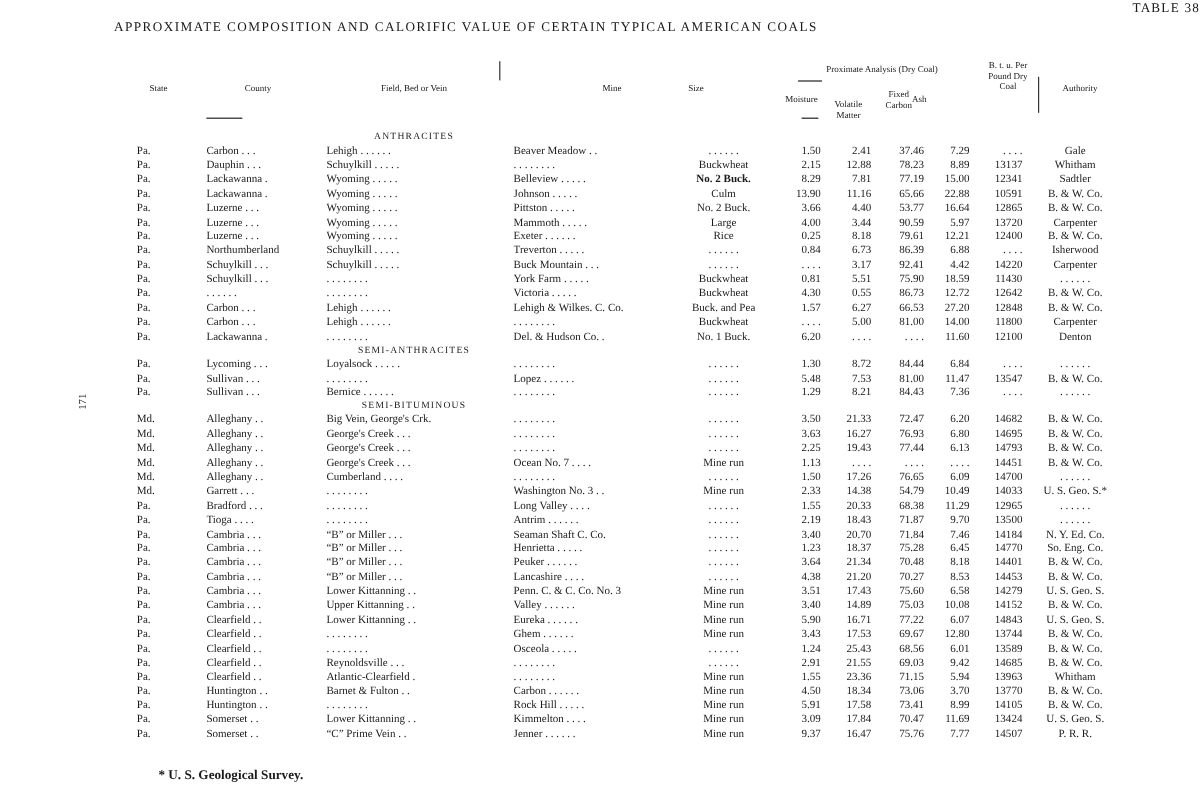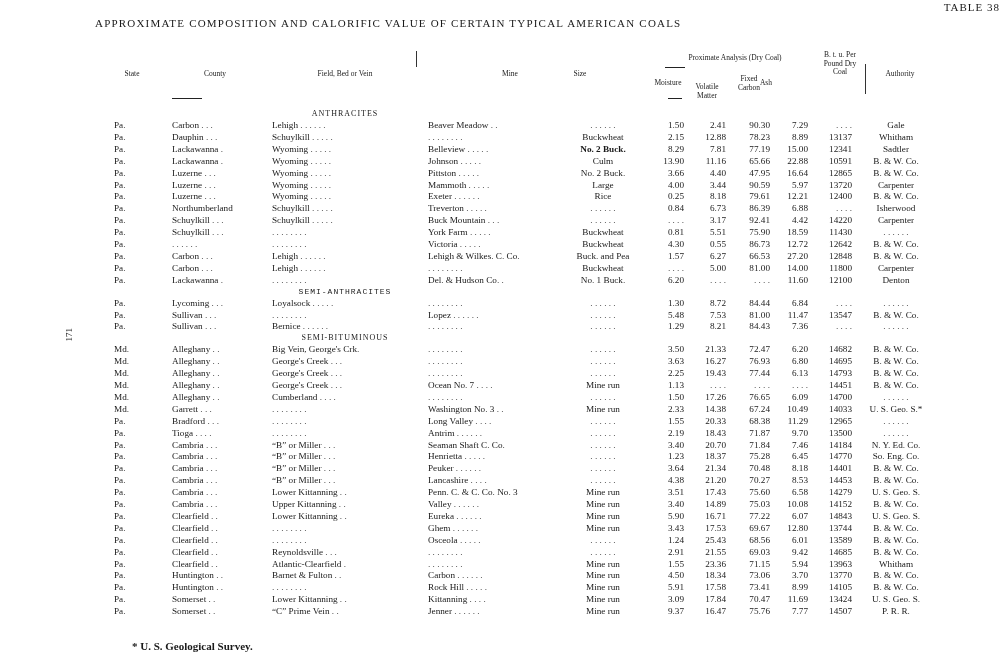--- a/index.html
+++ b/index.html
@@ -58,21 +58,21 @@
 <div id="table-body">
     <div class="section" style="top: 109px;">ANTHRACITES</div>
     <div class="row" style="top: 119px;">
       <span class="c state">Pa.</span>
       <span class="c county">Carbon . . .</span>
       <span class="c field">Lehigh . . . . . .</span>
       <span class="c mine">Beaver Meadow . .</span>
       <span class="c size">. . . . . .</span>
       <span class="c moist">1.50</span>
       <span class="c vol">2.41</span>
-      <span class="c fix">90.30</span>
+      <span class="c fix">37.46</span>
       <span class="c ash">7.29</span>
       <span class="c btu">. . . .</span>
       <span class="c auth">Gale</span>
     </div>
     <div class="row" style="top: 130.9px;">
       <span class="c state">Pa.</span>
       <span class="c county">Dauphin . . .</span>
       <span class="c field">Schuylkill . . . . .</span>
       <span class="c mine">. . . . . . . .</span>
       <span class="c size">Buckwheat</span>
@@ -110,21 +110,21 @@
       <span class="c auth">B. &amp; W. Co.</span>
     </div>
     <div class="row" style="top: 166.6px;">
       <span class="c state">Pa.</span>
       <span class="c county">Luzerne . . .</span>
       <span class="c field">Wyoming . . . . .</span>
       <span class="c mine">Pittston . . . . .</span>
       <span class="c size">No. 2 Buck.</span>
       <span class="c moist">3.66</span>
       <span class="c vol">4.40</span>
-      <span class="c fix">47.95</span>
+      <span class="c fix">53.77</span>
       <span class="c ash">16.64</span>
       <span class="c btu">12865</span>
       <span class="c auth">B. &amp; W. Co.</span>
     </div>
     <div class="row" style="top: 178.5px;">
       <span class="c state">Pa.</span>
       <span class="c county">Luzerne . . .</span>
       <span class="c field">Wyoming . . . . .</span>
       <span class="c mine">Mammoth . . . . .</span>
       <span class="c size">Large</span>
@@ -232,21 +232,21 @@
       <span class="c field">. . . . . . . .</span>
       <span class="c mine">Del. &amp; Hudson Co. .</span>
       <span class="c size">No. 1 Buck.</span>
       <span class="c moist">6.20</span>
       <span class="c vol">. . . .</span>
       <span class="c fix">. . . .</span>
       <span class="c ash">11.60</span>
       <span class="c btu">12100</span>
       <span class="c auth">Denton</span>
     </div>
-    <div class="section" style="top: 286.6px; font-family: Liberation Mono, monospace;">SEMI-ANTHRACITES</div>
+    <div class="section" style="top: 286.6px;">SEMI-ANTHRACITES</div>
     <div class="row" style="top: 296.6px;">
       <span class="c state">Pa.</span>
       <span class="c county">Lycoming . . .</span>
       <span class="c field">Loyalsock . . . . .</span>
       <span class="c mine">. . . . . . . .</span>
       <span class="c size">. . . . . .</span>
       <span class="c moist">1.30</span>
       <span class="c vol">8.72</span>
       <span class="c fix">84.44</span>
       <span class="c ash">6.84</span>
@@ -346,21 +346,21 @@
       <span class="c auth">. . . . . .</span>
     </div>
     <div class="row" style="top: 402.8px;">
       <span class="c state">Md.</span>
       <span class="c county">Garrett . . .</span>
       <span class="c field">. . . . . . . .</span>
       <span class="c mine">Washington No. 3 . .</span>
       <span class="c size">Mine run</span>
       <span class="c moist">2.33</span>
       <span class="c vol">14.38</span>
-      <span class="c fix">67.24</span>
+      <span class="c fix">54.79</span>
       <span class="c ash">10.49</span>
       <span class="c btu">14033</span>
       <span class="c auth">U. S. Geo. S.*</span>
     </div>
     <div class="row" style="top: 414.7px;">
       <span class="c state">Pa.</span>
       <span class="c county">Bradford . . .</span>
       <span class="c field">. . . . . . . .</span>
       <span class="c mine">Long Valley . . . .</span>
       <span class="c size">. . . . . .</span>
@@ -550,21 +550,21 @@
       <span class="c vol">17.58</span>
       <span class="c fix">73.41</span>
       <span class="c ash">8.99</span>
       <span class="c btu">14105</span>
       <span class="c auth">B. &amp; W. Co.</span>
     </div>
     <div class="row" style="top: 593.2px;">
       <span class="c state">Pa.</span>
       <span class="c county">Somerset . .</span>
       <span class="c field">Lower Kittanning . .</span>
-      <span class="c mine">Kittanning . . . .</span>
+      <span class="c mine">Kimmelton . . . .</span>
       <span class="c size">Mine run</span>
       <span class="c moist">3.09</span>
       <span class="c vol">17.84</span>
       <span class="c fix">70.47</span>
       <span class="c ash">11.69</span>
       <span class="c btu">13424</span>
       <span class="c auth">U. S. Geo. S.</span>
     </div>
     <div class="row" style="top: 605.1px;">
       <span class="c state">Pa.</span>

